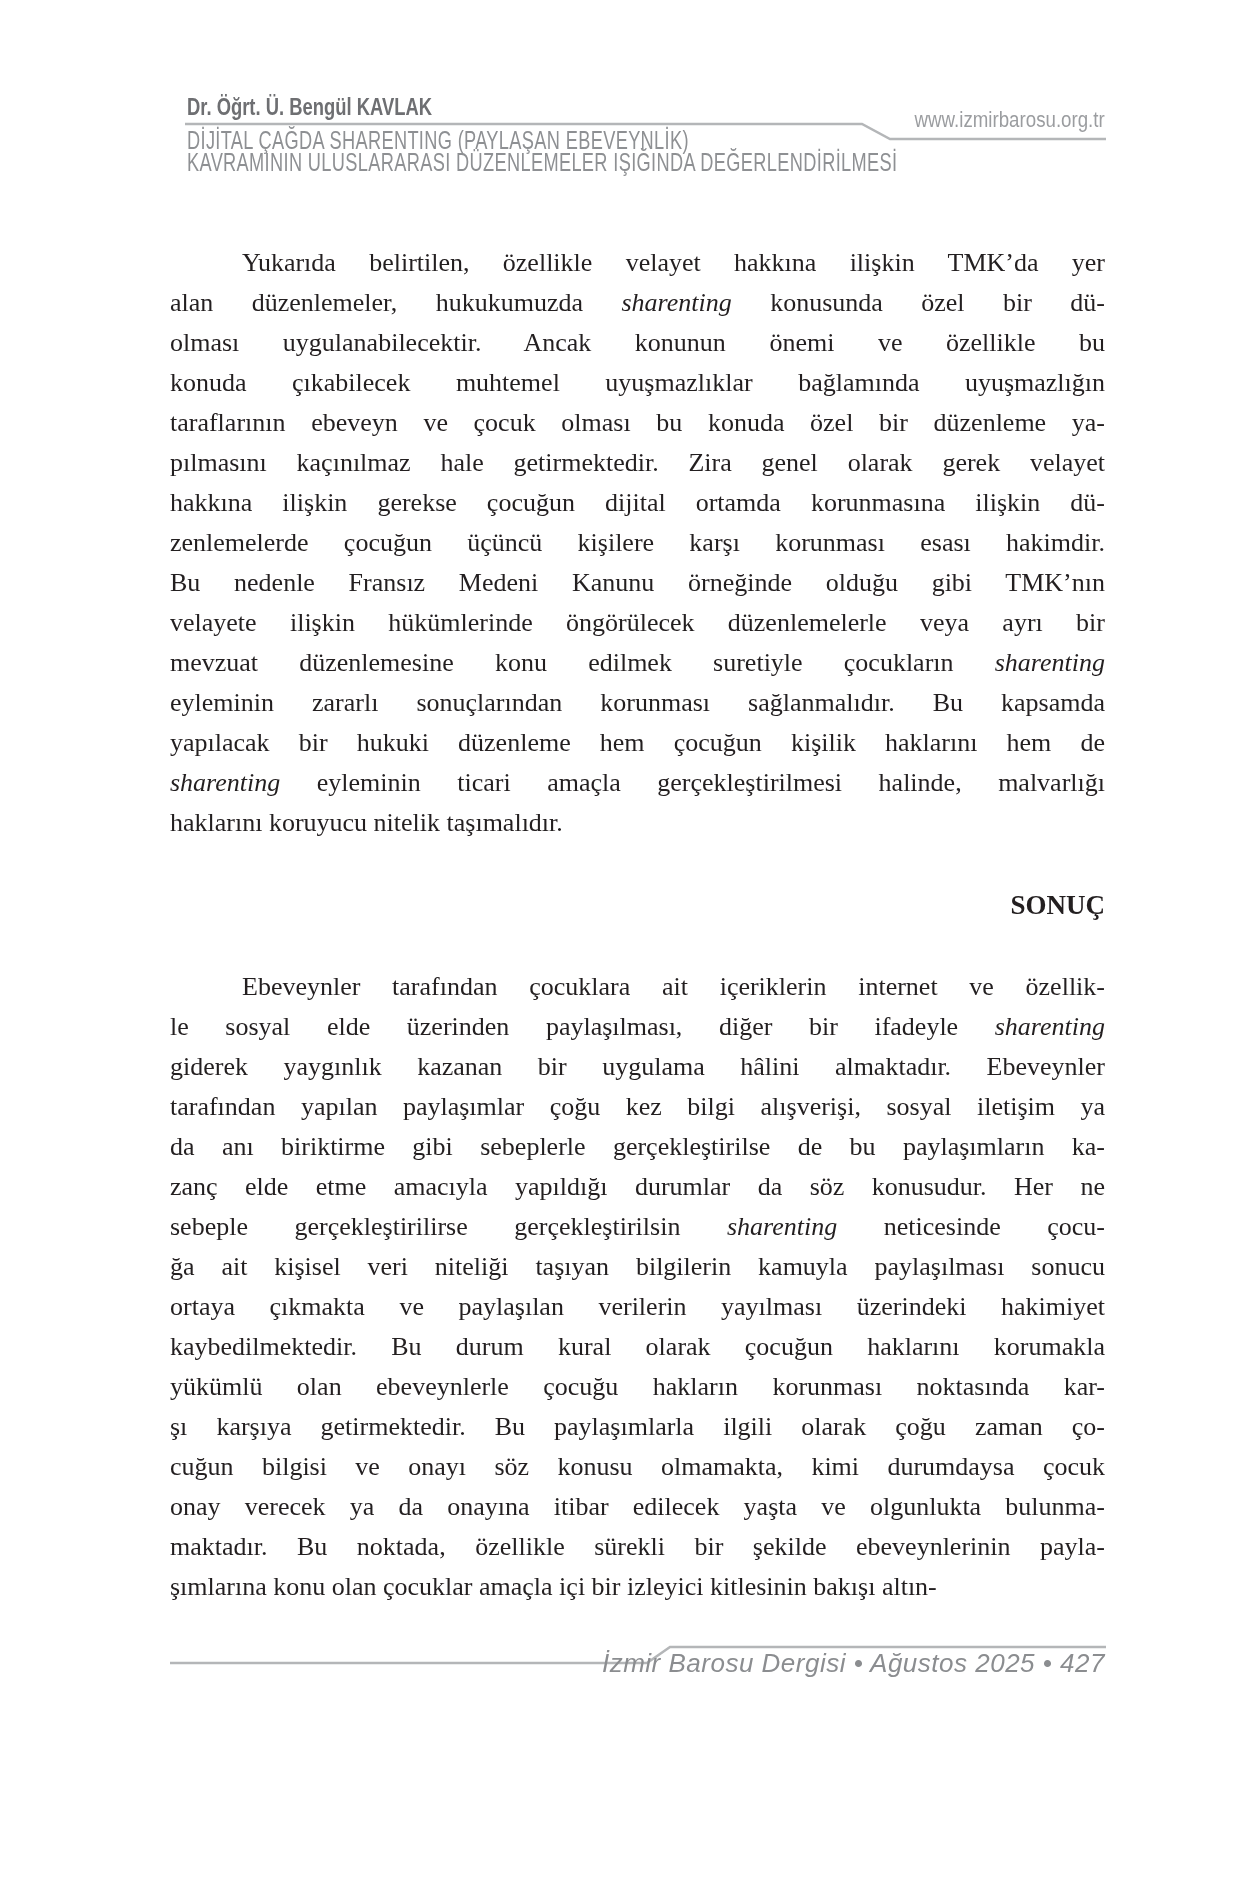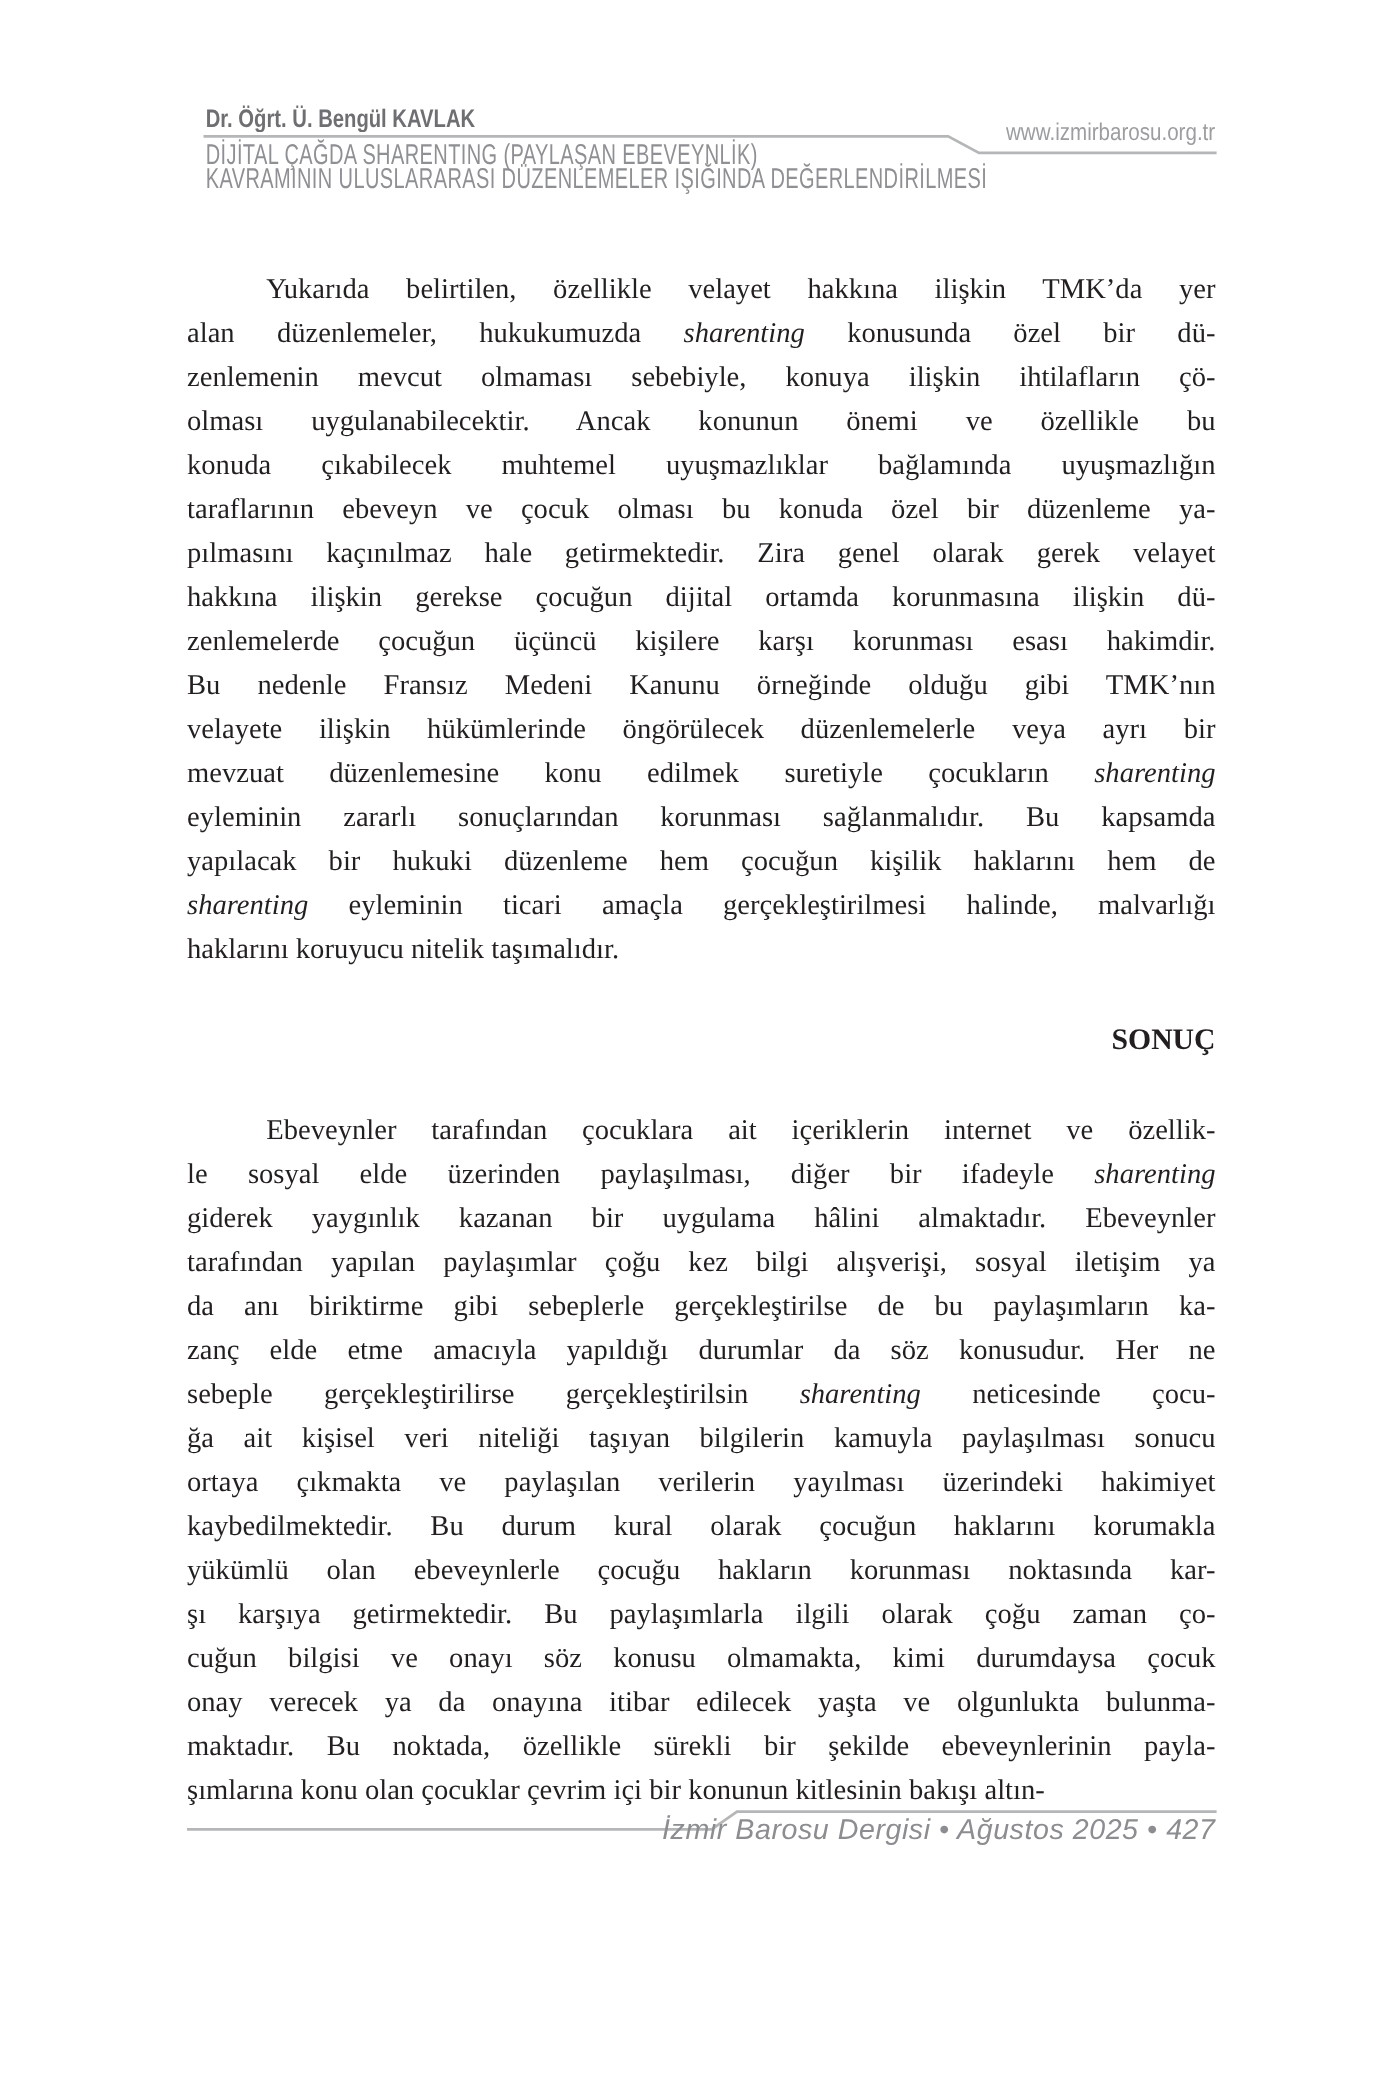--- a/index.html
+++ b/index.html
@@ -136,21 +136,20 @@
     <div class="site-url">www.izmirbarosu.org.tr</div>
 
     <div class="doc-title t1">DİJİTAL ÇAĞDA SHARENTING (PAYLAŞAN EBEVEYNLİK)</div>
     <div class="doc-title t2">KAVRAMININ ULUSLARARASI DÜZENLEMELER IŞIĞINDA DEĞERLENDİRİLMESİ</div>
   </header>
 
   <main class="body-text">
     <div class="para">
         <div class="tline first"><span>Yukarıda belirtilen, özellikle velayet hakkına ilişkin TMK’da yer</span></div>
         <div class="tline"><span>alan düzenlemeler, hukukumuzda </span><i>sharenting</i><span> konusunda özel bir dü-</span></div>
-        <div class="tline"><span>zenlemenin mevcut olmaması sebebiyle, konuya ilişkin ihtilafların çö-</span></div>
         <div class="tline"><span>olması uygulanabilecektir. Ancak konunun önemi ve özellikle bu</span></div>
         <div class="tline"><span>konuda çıkabilecek muhtemel uyuşmazlıklar bağlamında uyuşmazlığın</span></div>
         <div class="tline"><span>taraflarının ebeveyn ve çocuk olması bu konuda özel bir düzenleme ya-</span></div>
         <div class="tline"><span>pılmasını kaçınılmaz hale getirmektedir. Zira genel olarak gerek velayet</span></div>
         <div class="tline"><span>hakkına ilişkin gerekse çocuğun dijital ortamda korunmasına ilişkin dü-</span></div>
         <div class="tline"><span>zenlemelerde çocuğun üçüncü kişilere karşı korunması esası hakimdir.</span></div>
         <div class="tline"><span>Bu nedenle Fransız Medeni Kanunu örneğinde olduğu gibi TMK’nın</span></div>
         <div class="tline"><span>velayete ilişkin hükümlerinde öngörülecek düzenlemelerle veya ayrı bir</span></div>
         <div class="tline"><span>mevzuat düzenlemesine konu edilmek suretiyle çocukların </span><i>sharenting</i></div>
         <div class="tline"><span>eyleminin zararlı sonuçlarından korunması sağlanmalıdır. Bu kapsamda</span></div>
@@ -170,21 +169,21 @@
         <div class="tline"><span>zanç elde etme amacıyla yapıldığı durumlar da söz konusudur. Her ne</span></div>
         <div class="tline"><span>sebeple gerçekleştirilirse gerçekleştirilsin </span><i>sharenting</i><span> neticesinde çocu-</span></div>
         <div class="tline"><span>ğa ait kişisel veri niteliği taşıyan bilgilerin kamuyla paylaşılması sonucu</span></div>
         <div class="tline"><span>ortaya çıkmakta ve paylaşılan verilerin yayılması üzerindeki hakimiyet</span></div>
         <div class="tline"><span>kaybedilmektedir. Bu durum kural olarak çocuğun haklarını korumakla</span></div>
         <div class="tline"><span>yükümlü olan ebeveynlerle çocuğu hakların korunması noktasında kar-</span></div>
         <div class="tline"><span>şı karşıya getirmektedir. Bu paylaşımlarla ilgili olarak çoğu zaman ço-</span></div>
         <div class="tline"><span>cuğun bilgisi ve onayı söz konusu olmamakta, kimi durumdaysa çocuk</span></div>
         <div class="tline"><span>onay verecek ya da onayına itibar edilecek yaşta ve olgunlukta bulunma-</span></div>
         <div class="tline"><span>maktadır. Bu noktada, özellikle sürekli bir şekilde ebeveynlerinin payla-</span></div>
-        <div class="tline last"><span>şımlarına konu olan çocuklar çevrim içi bir konunun kitlesinin bakışı altın-</span></div>
+        <div class="tline last"><span>şımlarına konu olan çocuklar amaçla içi bir izleyici kitlesinin bakışı altın-</span></div>
       </div>
   </main>
 
   <footer>
     <svg class="ftr-rule" viewBox="0 0 1260 60" xmlns="http://www.w3.org/2000/svg" aria-hidden="true">
       <polyline points="170,33 647,33 670,17 1106,17"></polyline>
     </svg>
 
     <div class="footer-text">İzmir Barosu Dergisi • Ağustos 2025 • 427</div>
   </footer>

